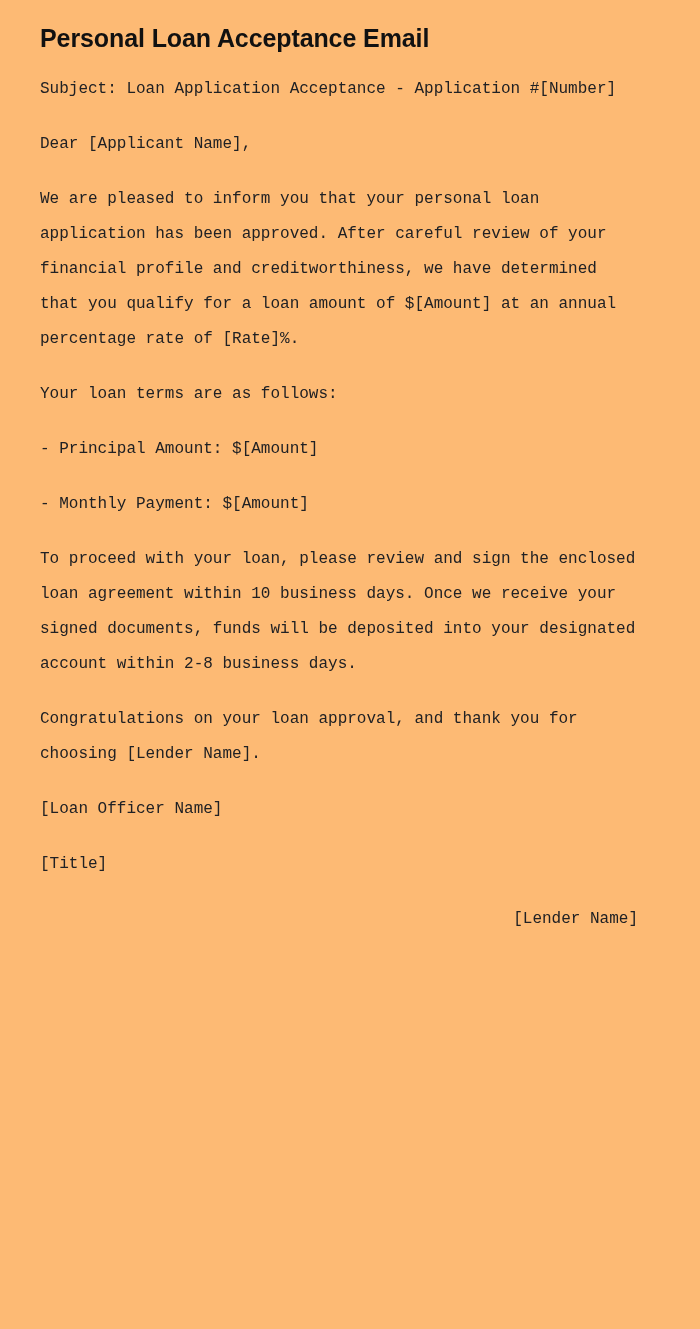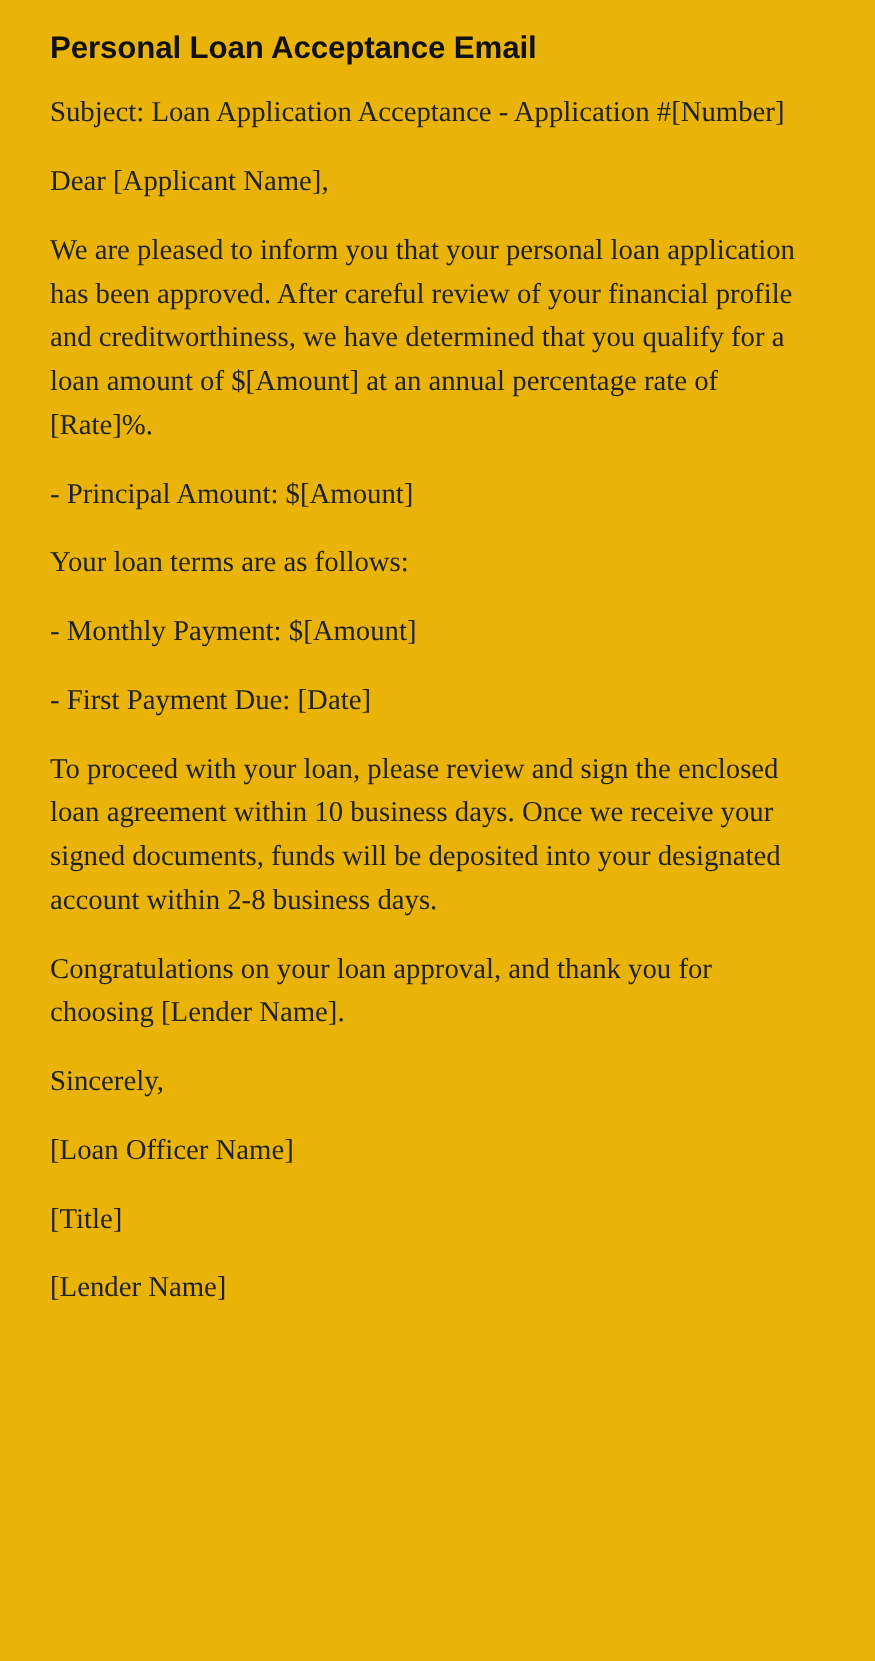--- a/index.html
+++ b/index.html
@@ -12,52 +12,53 @@
     width: 700px;
     min-height: 1329px;
     font-family: "Liberation Sans", sans-serif;
     -webkit-font-smoothing: antialiased;
   }
 
   .document {
     box-sizing: border-box;
     width: 700px;
     min-height: 1329px;
-    background: #eab308;
+    background: #fdba74;
     padding: 22px 62px 40px 40px;
   }
 
   .doc-title {
     margin: 0;
     padding: 0;
     font-family: "Liberation Sans", sans-serif;
     font-size: 25px;
     font-weight: 700;
     line-height: 32px;
     letter-spacing: -0.1px;
     color: #111111;
   }
 
   .doc-body {
     margin-top: 18px;
   }
 
   .para {
     margin: 0 0 20px 0;
-    font-family: Liberation Serif, serif;
-    font-size: 23px;
+    font-family: Liberation Mono, monospace;
+    font-size: 16px;
     font-weight: 400;
     line-height: 35px;
     color: #202124;
     white-space: pre-wrap;
     word-wrap: break-word;
   }
 
   .para:last-child {
     margin-bottom: 0;
+    text-align: right;
   }
 
   
   .para.compact {
     margin-bottom: 20px;
     margin-top: 16px;
   }
 </style>
 </head>
 <body>
@@ -67,36 +68,34 @@
   <h1 class="doc-title">Personal Loan Acceptance Email</h1>
 
   <div class="doc-body">
 
     <p class="para">Subject: Loan Application Acceptance - Application #[Number]</p>
 
     <p class="para compact">Dear [Applicant Name],</p>
 
     <p class="para">We are pleased to inform you that your personal loan application has been approved. After careful review of your financial profile and creditworthiness, we have determined that you qualify for a loan amount of $[Amount] at an annual percentage rate of [Rate]%.</p>
 
+    <p class="para compact">Your loan terms are as follows:</p>
+
     <p class="para compact">- Principal Amount: $[Amount]</p>
-
-    <p class="para compact">Your loan terms are as follows:</p>
 
 
 
     <p class="para compact">- Monthly Payment: $[Amount]</p>
 
-    <p class="para compact">- First Payment Due: [Date]</p>
 
     <p class="para">To proceed with your loan, please review and sign the enclosed loan agreement within 10 business days. Once we receive your signed documents, funds will be deposited into your designated account within 2-8 business days.</p>
 
 
     <p class="para">Congratulations on your loan approval, and thank you for choosing [Lender Name].</p>
 
-    <p class="para compact">Sincerely,</p>
 
     <p class="para compact">[Loan Officer Name]</p>
 
     <p class="para compact">[Title]</p>
 
     <p class="para compact">[Lender Name]</p>
 
   </div>
 </div>
 

